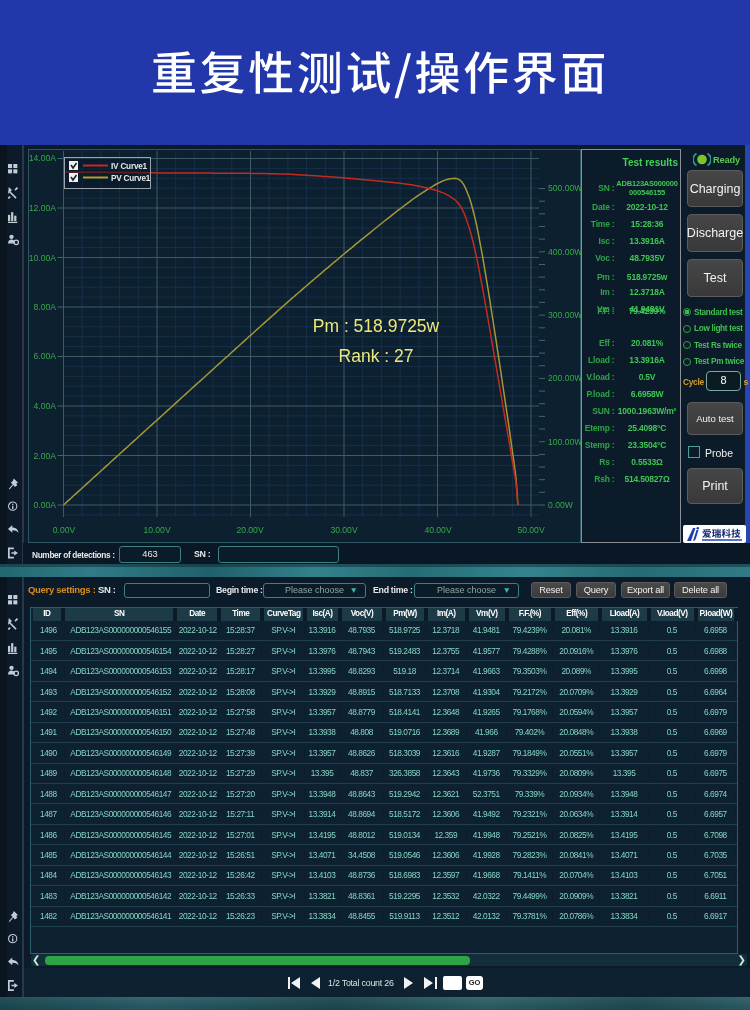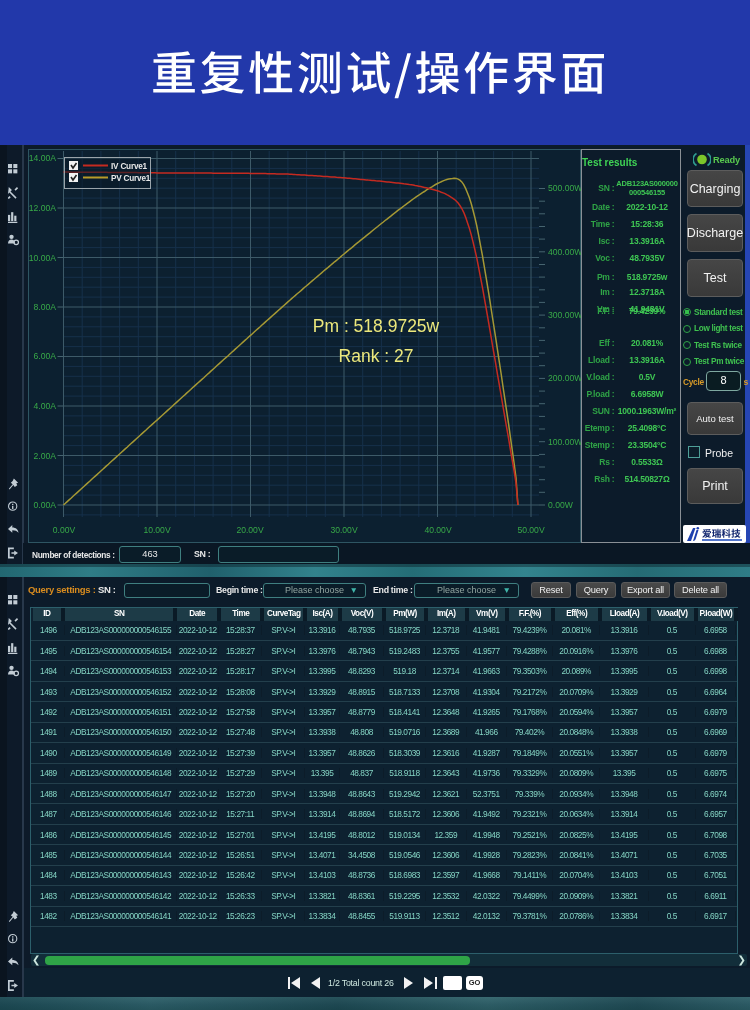--- a/index.html
+++ b/index.html
@@ -115,21 +115,21 @@
 </g>
 </svg>
 
 <div class="abs" style="left:23px;top:543px;width:727px;height:21px;background:#0a1724"></div>
 <div class="abs qlab" style="left:32px;top:550px;font-size:8.3px;letter-spacing:-0.35px">Number of detections :</div>
 <div class="abs qinput" style="left:119px;top:546px;width:62px;height:17px;color:#e8e8e8;font-size:9.3px;text-align:center;line-height:15px">463</div>
 <div class="abs qlab" style="left:194px;top:549px">SN :</div>
 <div class="abs qinput" style="left:218px;top:546px;width:121px;height:17px"></div>
 
 <div class="abs" style="left:581px;top:149px;width:100px;height:394px;border:1px solid #8a9096">
-<div style="position:absolute;top:7px;width:96px;text-align:left;color:#3fd455;font-size:10px;font-weight:bold">Test results</div>
+<div style="position:absolute;top:7px;width:96px;text-align:right;color:#3fd455;font-size:10px;font-weight:bold">Test results</div>
 <div class="trrow" style="top:27px;height:22px">
         <span class="trl">SN :</span>
         <span class="trv" style="font-size:7.5px;line-height:9.2px;text-align:center">ADB123AS000000<br>000546155</span>
       </div>
 <div class="trrow" style="top:48.8px">
         <span class="trl">Date :</span>
         <span class="trv">2022-10-12</span>
       </div>
       <div class="trrow" style="top:65.8px">
         <span class="trl">Time :</span>
@@ -425,21 +425,21 @@
         <div class="dc" style="width:40.25px">6.6979</div>
       </div>
       <div class="dr" style="padding-left:1.5px">
         <div class="dc" style="width:32.75px">1489</div>
         <div class="dc" style="width:112.0px">ADB123AS000000000546148</div>
         <div class="dc" style="width:42.0px">2022-10-12</div>
         <div class="dc" style="width:43.0px">15:27:29</div>
         <div class="dc" style="width:43.0px">SP.V-&gt;I</div>
         <div class="dc" style="width:34.5px">13.395</div>
         <div class="dc" style="width:44.5px">48.837</div>
-        <div class="dc" style="width:41.5px">518.9118</div>
+        <div class="dc" style="width:41.5px">326.3858</div>
         <div class="dc" style="width:41.0px">12.3643</div>
         <div class="dc" style="width:40.0px">41.9736</div>
         <div class="dc" style="width:46.5px">79.3329%</div>
         <div class="dc" style="width:47.0px">20.0809%</div>
         <div class="dc" style="width:48.5px">13.395</div>
         <div class="dc" style="width:47.0px">0.5</div>
         <div class="dc" style="width:40.25px">6.6975</div>
       </div>
       <div class="dr" style="padding-left:1.5px">
         <div class="dc" style="width:32.75px">1488</div>

